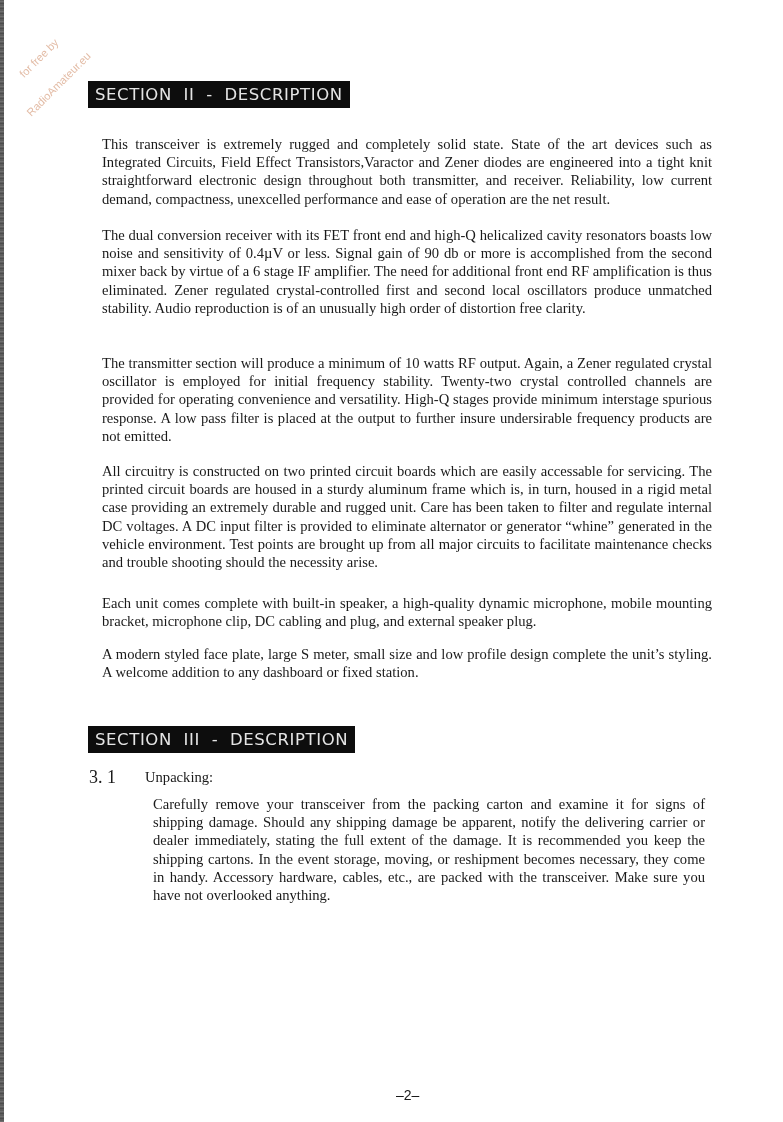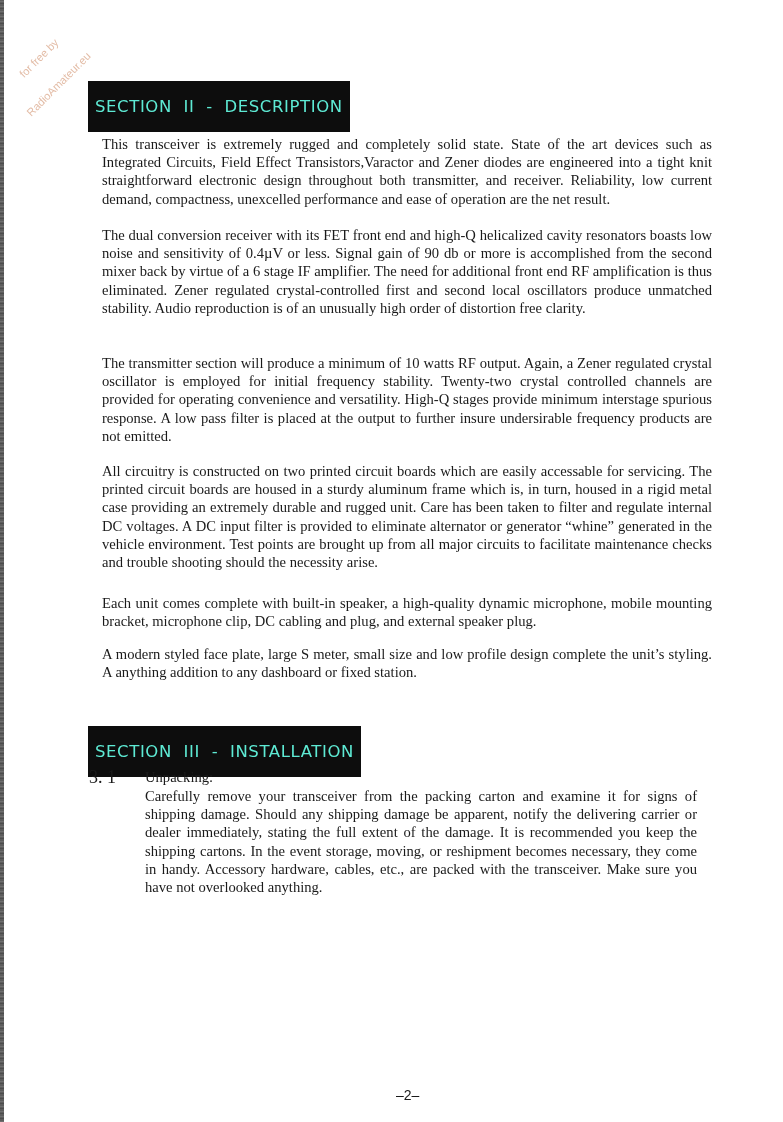--- a/index.html
+++ b/index.html
@@ -6,49 +6,49 @@
   body {
     width: 783px; height: 1122px; background: #ffffff; position: relative; overflow: hidden;
     font-family: "Liberation Serif", "DejaVu Serif", serif; color: #1a1a1a;
   }
   .left-edge {
     position: absolute; left: 0; top: 0; width: 4px; height: 1122px;
     background: repeating-linear-gradient(180deg, #555 0px, #777 2px, #444 3px, #666 5px);
   }
   .wm { position: absolute; font-family: "Liberation Sans", sans-serif; font-size: 11px; color: #e3bca6; transform: rotate(-45deg); white-space: nowrap; }
   .section-bar {
-    position: absolute; left: 88px; background: #0d0d0d; color: #5eead4;
+    position: absolute; left: 88px; background: #0d0d0d; color: #e5e5e5;
     font-family: "DejaVu Sans", sans-serif; font-size: 16.5px; letter-spacing: 0.6px;
-    height: 27px; line-height: 27px; padding: 12px 7px; white-space: pre;
+    height: 27px; line-height: 27px; padding: 0 7px; white-space: pre;
   }
   .para {
     position: absolute; left: 89px; width: 610px; font-size: 14.6px; line-height: 18.2px;
     text-align: justify; margin: 13px;
   }
   .item-num { position: absolute; left: 89px; font-size: 18px; line-height: 18.2px; }
-  .item-body { position: absolute; left: 145px; width: 552px; font-size: 14.6px; line-height: 18.2px; text-align: justify; margin: 0; }
+  .item-body { position: absolute; left: 145px; width: 552px; font-size: 14.6px; line-height: 18.2px; text-align: justify; margin: 8px; }
   .item-title { position: absolute; left: 145px; font-size: 14.6px; line-height: 18.2px; }
   .page-num { position: absolute; left: 396px; top: 1087px; font-family: "Liberation Sans", sans-serif; font-size: 14px; }
 </style>
 </head>
 <body>
 
 <div class="left-edge"></div>
 
 <div class="wm" style="left:14px; top:52px;">for free by</div>
 <div class="wm" style="left:16px; top:78px;">RadioAmateur.eu</div>
 
 <div class="section-bar" style="top:81px;">SECTION  II  -  DESCRIPTION</div>
 
 <p class="para" style="top:122px;">This transceiver is extremely rugged and completely solid state. State of the art devices such as Integrated Circuits, Field Effect Transistors,Varactor and Zener diodes are engineered into a tight knit straightforward electronic design throughout both transmitter, and receiver. Reliability, low current demand, compactness, unexcelled performance and ease of operation are the net result.</p>
 <p class="para" style="top:213px;">The dual conversion receiver with its FET front end and high-Q helicalized cavity resonators boasts low noise and sensitivity of 0.4µV or less. Signal gain of 90 db or more is accomplished from the second mixer back by virtue of a 6 stage IF amplifier. The need for additional front end RF amplification is thus eliminated. Zener regulated crystal-controlled first and second local oscillators produce unmatched stability. Audio reproduction is of an unusually high order of distortion free clarity.</p>
 <p class="para" style="top:341px;">The transmitter section will produce a minimum of 10 watts RF output. Again, a Zener regulated crystal oscillator is employed for initial frequency stability. Twenty-two crystal controlled channels are provided for operating convenience and versatility. High-Q stages provide minimum interstage spurious response. A low pass filter is placed at the output to further insure undersirable frequency products are not emitted.</p>
 <p class="para" style="top:449px;">All circuitry is constructed on two printed circuit boards which are easily accessable for servicing. The printed circuit boards are housed in a sturdy aluminum frame which is, in turn, housed in a rigid metal case providing an extremely durable and rugged unit. Care has been taken to filter and regulate internal DC voltages. A DC input filter is provided to eliminate alternator or generator “whine” generated in the vehicle environment. Test points are brought up from all major circuits to facilitate maintenance checks and trouble shooting should the necessity arise.</p>
 <p class="para" style="top:581px;">Each unit comes complete with built-in speaker, a high-quality dynamic microphone, mobile mounting bracket, microphone clip, DC cabling and plug, and external speaker plug.</p>
-<p class="para" style="top:632px;">A modern styled face plate, large S meter, small size and low profile design complete the unit’s styling. A anything addition to any dashboard or fixed station.</p>
+<p class="para" style="top:632px;">A modern styled face plate, large S meter, small size and low profile design complete the unit’s styling. A welcome addition to any dashboard or fixed station.</p>
 
-<div class="section-bar" style="top:726px;">SECTION  III  -  INSTALLATION</div>
+<div class="section-bar" style="top:726px;">SECTION  III  -  DESCRIPTION</div>
 
 <div class="item-num" style="top:768px;">3. 1</div>
 <div class="item-title" style="top:768px;">Unpacking:</div>
 <p class="item-body" style="top:787px;">Carefully remove your transceiver from the packing carton and examine it for signs of shipping damage. Should any shipping damage be apparent, notify the delivering carrier or dealer immediately, stating the full extent of the damage. It is recommended you keep the shipping cartons. In the event storage, moving, or reshipment becomes necessary, they come in handy. Accessory hardware, cables, etc., are packed with the transceiver. Make sure you have not overlooked anything.</p>
 
 <div class="page-num">–2–</div>
 
 </body></html>

